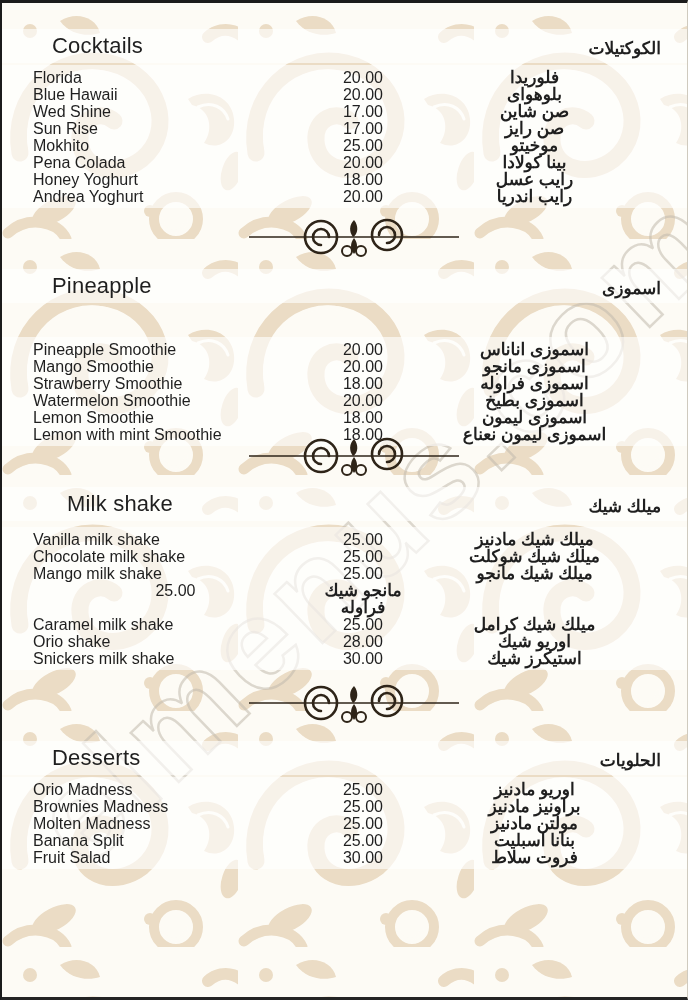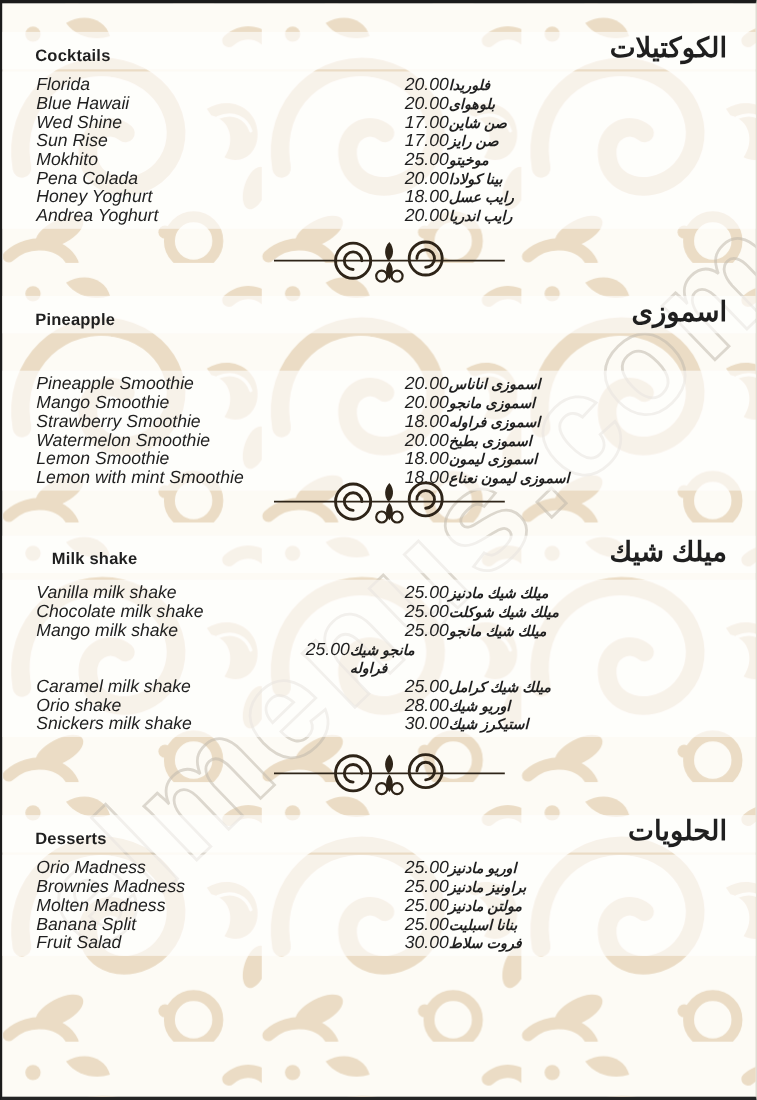--- a/index.html
+++ b/index.html
@@ -8,28 +8,28 @@
     box-sizing:border-box;background:#fdfbf5;color:#1f1f1f;
     border-top:3px solid #1b1b1b;border-left:2px solid #1b1b1b;
     border-bottom:3px solid #242424;border-right:1px solid #cfcabe;
     font-family:"Liberation Sans", sans-serif;
   }
   .bg-svg{position:absolute;left:0;top:0;z-index:0;}
   .wm-svg{position:absolute;left:0;top:0;z-index:1;pointer-events:none;}
   .band{position:absolute;left:0;right:0;background:rgba(255,255,255,0.62);z-index:2;}
   .header-band{display:flex;justify-content:space-between;align-items:flex-end;
     padding:2px 26px 4px 30px;box-sizing:border-box;}
-  .h-en{font-size:15px;font-weight:bold;letter-spacing:0.2px;}
-  .h-ar{font-size:25px;font-weight:bold;direction:rtl;margin-left:16px;}
+  .h-en{font-size:22px;font-weight:normal;letter-spacing:0.2px;margin-left:20px;}
+  .h-ar{font-size:17px;font-weight:bold;direction:rtl;margin-left:16px;}
   .items-band{padding:4px 0 3px 0;}
   .row{display:grid;grid-template-columns:285px 90px 1fr;
-    padding:0 26px 0 31px;line-height:17px;font-style:italic;}
+    padding:0 26px 0 31px;line-height:17px;}
   .en-cell{font-size:16px;}
-  .price{font-size:16px;text-align:right;}
-  .ar-cell{font-size:13px;font-weight:bold;text-align:left;direction:rtl;}
+  .price{font-size:16px;text-align:center;}
+  .ar-cell{font-size:17px;font-weight:bold;text-align:center;direction:rtl;}
   .divider{position:absolute;left:247px;z-index:2;}
   .defs-holder{position:absolute;width:0;height:0;}
 </style>
 </head>
 <body>
 
 <div class="page">
 
   <svg class="bg-svg" width="688" height="1000" aria-hidden="true">
     <defs>

